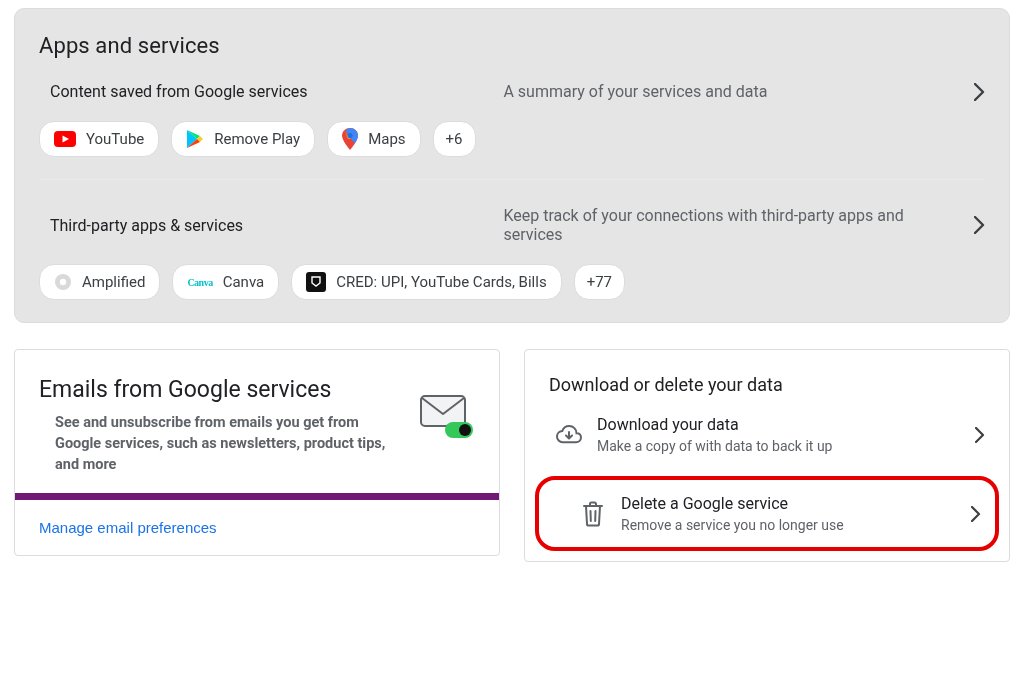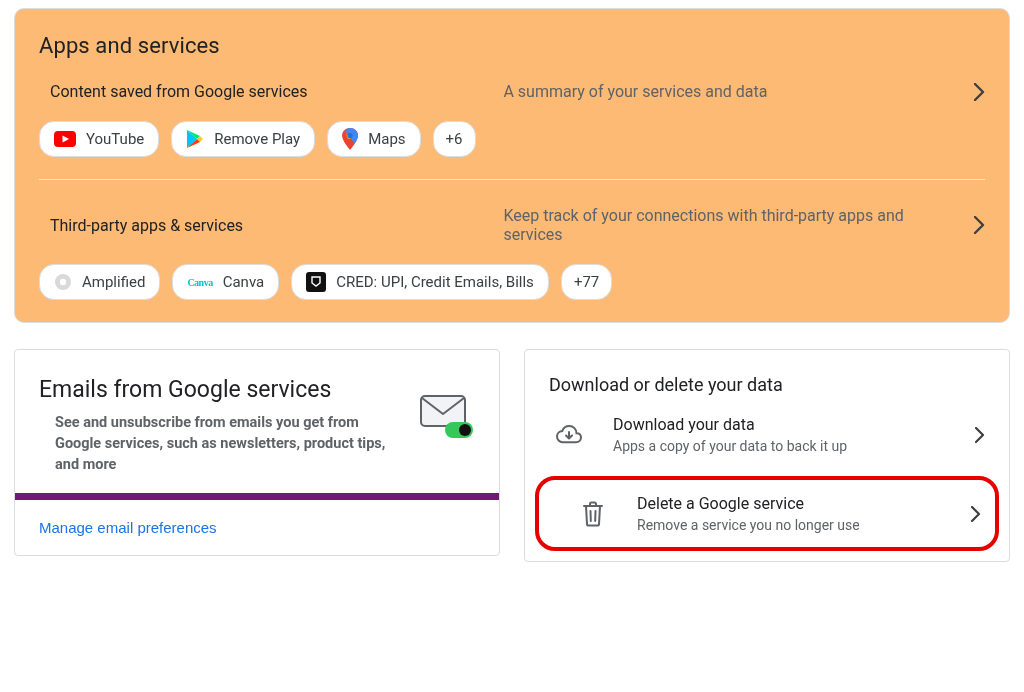--- a/index.html
+++ b/index.html
@@ -10,21 +10,21 @@
     color: #202124;
     font-size: 14px;
   }
   .page {
     width: 1024px;
     padding: 8px 14px 20px 14px;
   }
   .card {
     border: 1px solid #dadce0;
     border-radius: 10px;
-    background: #fdba74;
+    background: #e5e5e5;
   }
   .card-apps {
     padding: 24px 24px 22px 24px;
   }
   h2.section-title {
     font-size: 22px;
     font-weight: 400;
     color: #202124;
     margin: 0 0 18px 0;
     letter-spacing: 0.1px;
@@ -139,21 +139,21 @@
 
   .dl-card h2 {
     font-size: 18px;
     font-weight: 400;
     margin: 24px 24px 4px 24px;
     color: #202124;
   }
   .dl-row {
     display: flex;
     align-items: center;
-    gap: 28px;
+    gap: 12px;
     padding: 16px 24px 16px 28px;
     cursor: pointer;
   }
   .dl-icon {
     flex: 0 0 32px; width: 32px; display: flex; justify-content: center;
   }
   .dl-text { flex: 1 1 auto; }
   .dl-text .t1 {
     font-size: 16px;
     color: #202124;
@@ -259,21 +259,21 @@
         <span class="icon-box" style="font-family:cursive;font-size:10px;font-weight:bold;color:#00c4cc;letter-spacing:-0.5px">Canva</span>
         <span>Canva</span>
       </div>
       <div class="chip">
         <span class="icon-box">
           <svg width="20" height="20" viewBox="0 0 20 20">
               <rect width="20" height="20" rx="3" fill="#111111"></rect>
               <path d="M6 5 L14 5 L14 11 L10 14 L6 11 Z" fill="none" stroke="#ffffff" stroke-width="1.4"></path>
             </svg>
         </span>
-        <span>CRED: UPI, Credit Emails, Bills</span>
+        <span>CRED: UPI, YouTube Cards, Bills</span>
       </div>
       <div class="chip chip-more">
         <span>+77</span>
       </div>
     </div>
   </div>
 
   <div class="two-col">
 
     <div class="col-card">
@@ -301,21 +301,21 @@
 
       <div class="dl-row">
         <div class="dl-icon">
           <svg width="26" height="22" viewBox="0 0 26 22">
             <path d="M20.5 9.2 C20.5 5.2 17.3 2 13.3 2 C10 2 7.2 4.1 6.3 7 C3.4 7.2 1 9.6 1 12.6 C1 15.7 3.5 18.2 6.6 18.2 L20 18.2 C22.8 18.2 25 16 25 13.2 C25 10.8 23.1 8.8 20.5 9.2 Z" fill="none" stroke="#5f6368" stroke-width="2"></path>
             <path d="M13 8 L13 14 M10 11.5 L13 14.5 L16 11.5" fill="none" stroke="#5f6368" stroke-width="2" stroke-linecap="round" stroke-linejoin="round"></path>
           </svg>
         </div>
         <div class="dl-text">
           <p class="t1">Download your data</p>
-          <p class="t2">Apps a copy of your data to back it up</p>
+          <p class="t2">Make a copy of with data to back it up</p>
         </div>
         <div class="chev">
           <svg width="10" height="16" viewBox="0 0 10 16">
               <path d="M1 1 L8 8 L1 15" stroke="#3c4043" stroke-width="2.2" fill="none" stroke-linecap="round" stroke-linejoin="round"></path>
             </svg>
         </div>
       </div>
 
       <div class="highlight-box">
         <div class="dl-row">

